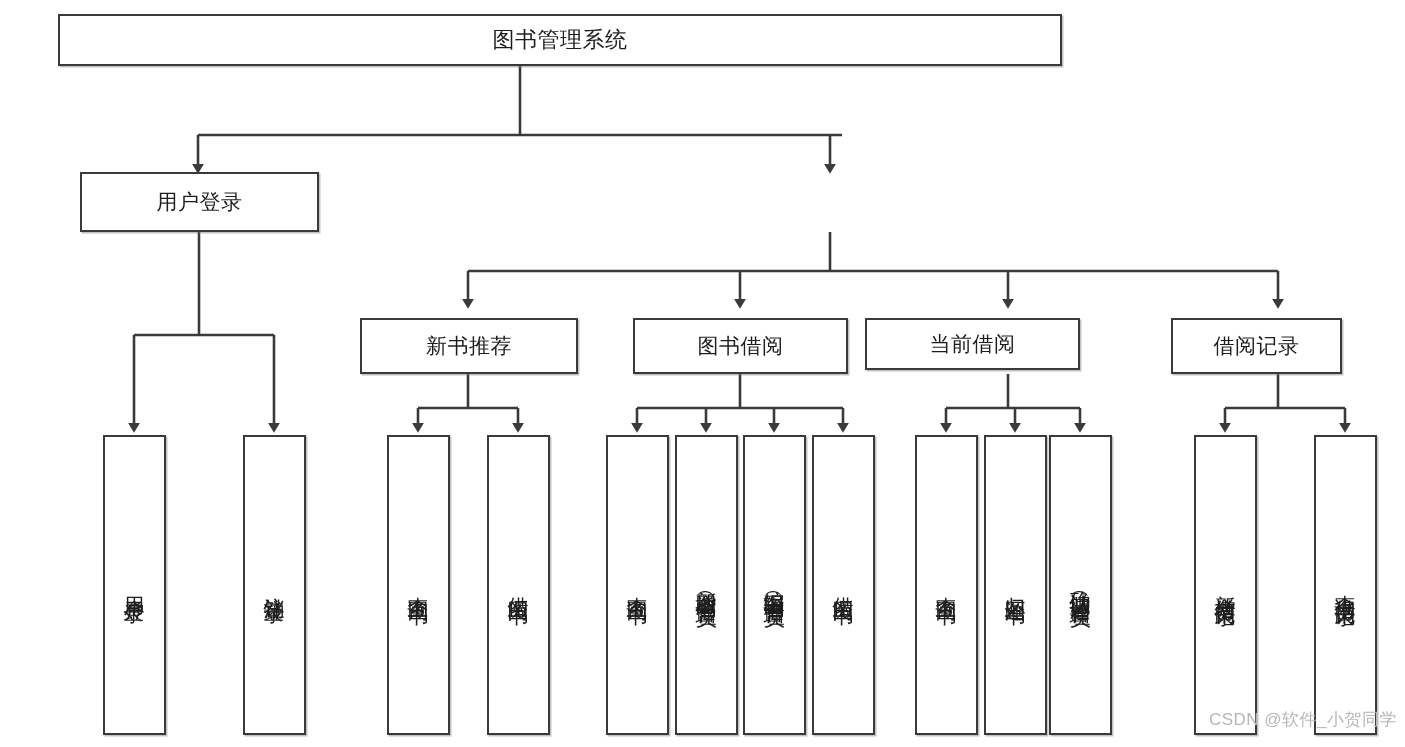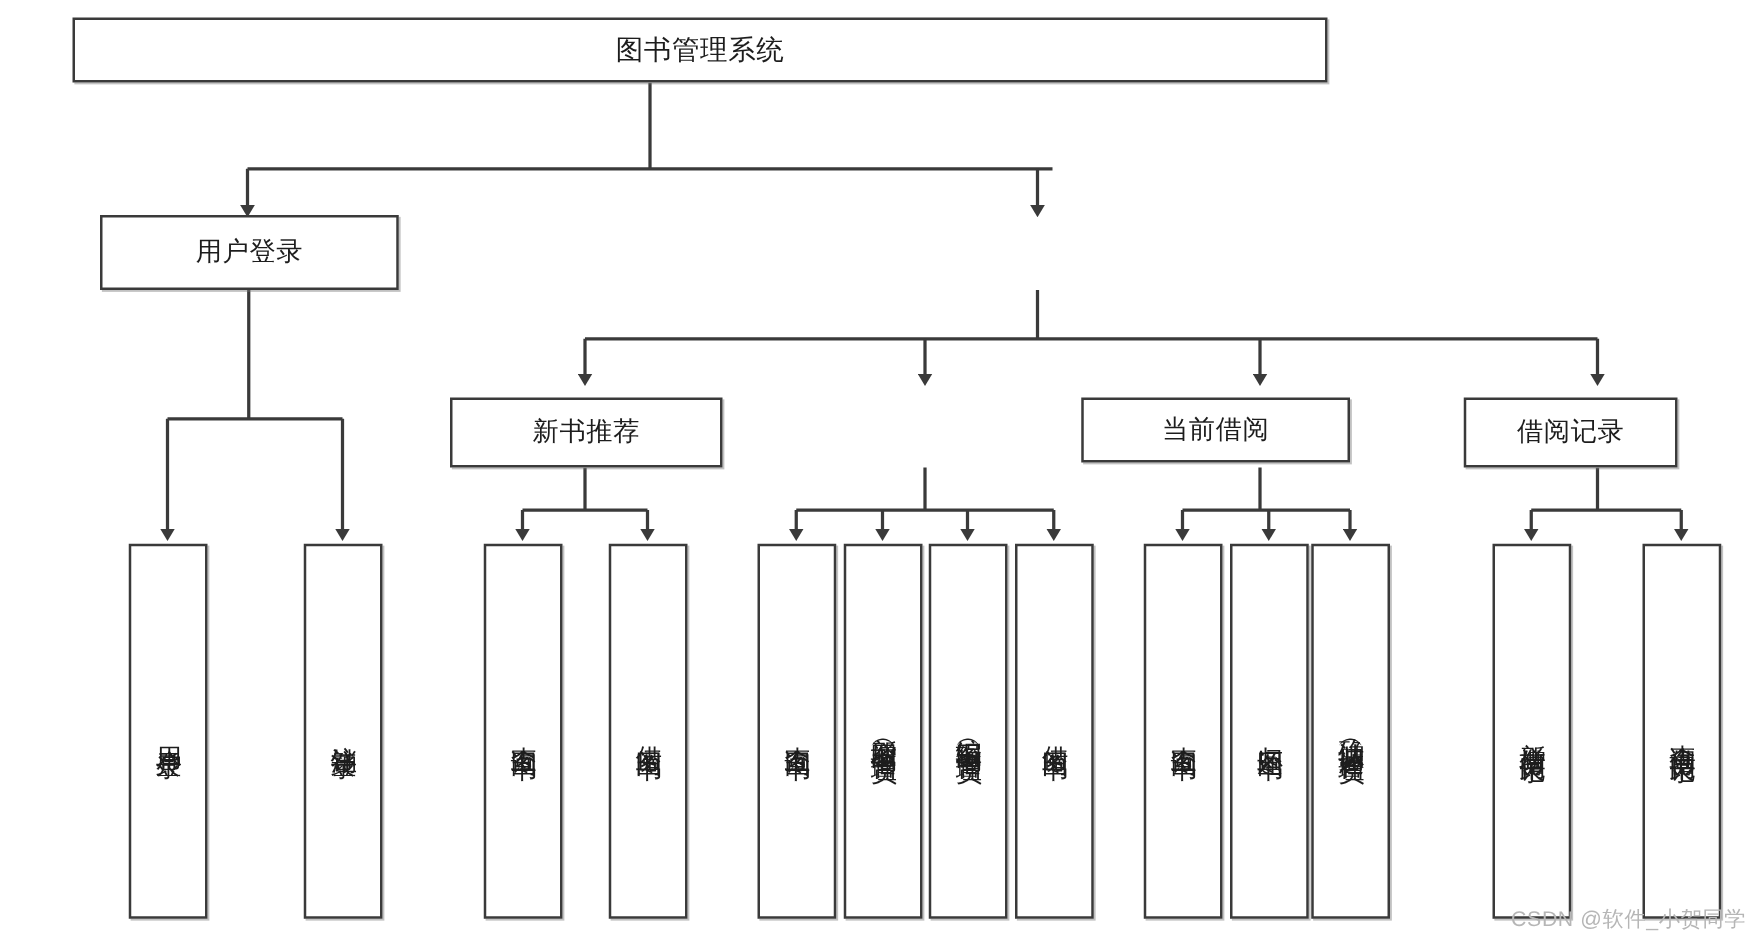--- a/index.html
+++ b/index.html
@@ -55,21 +55,21 @@
     writing-mode: vertical-rl;
     text-orientation: upright;
     font-size: 21px;
     letter-spacing: 2.5px;
     line-height: 1.0;
     max-height: 100%;
   }
   #watermark {
     position: absolute;
     right: 8px;
-    bottom: 0;
+    bottom: 16px;
     font-size: 17px;
     color: #b6b6b6;
     letter-spacing: 0.5px;
     user-select: none;
     white-space: nowrap;
   }
 </style>
 </head>
 <body>
 
@@ -129,20 +129,23 @@
     <span class="label">图书管理系统</span>
   </div>
 
   <div class="node horiz" style="left:80px; top:172px; width:239px; height:60px;">
     <span class="label">用户登录</span>
   </div>
 
   <div class="node horiz" style="left:360px; top:318px; width:218px; height:56px;">
     <span class="label">新书推荐</span>
   </div>
+  <div class="node horiz" style="left:633px; top:318px; width:215px; height:56px;">
+    <span class="label">图书借阅</span>
+  </div>
   <div class="node horiz" style="left:865px; top:318px; width:215px; height:52px;">
     <span class="label">当前借阅</span>
   </div>
   <div class="node horiz" style="left:1171px; top:318px; width:171px; height:56px;">
     <span class="label">借阅记录</span>
   </div>
 
   <div class="node vert" style="left:103px; top:435px; width:63px; height:300px;">
     <span class="label">用户登录</span>
   </div>

